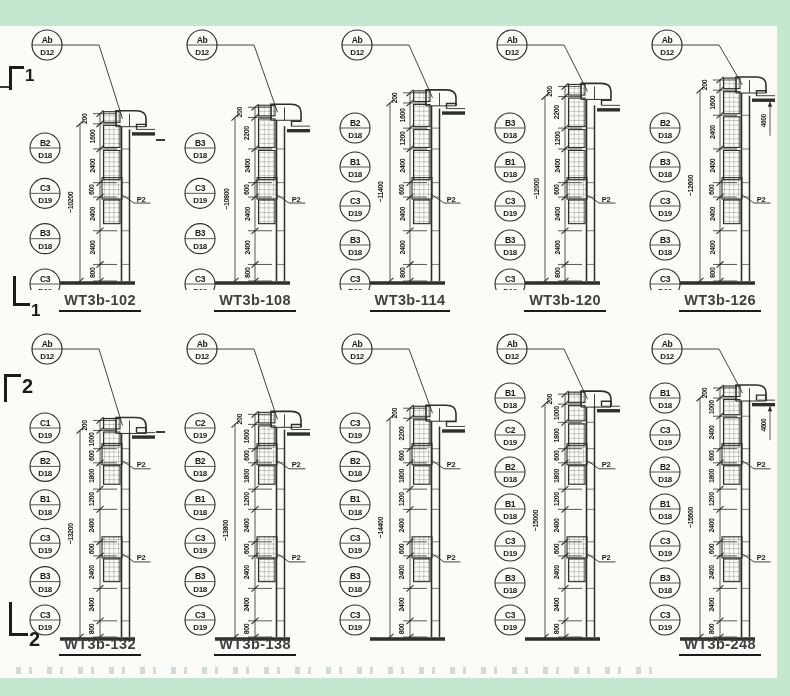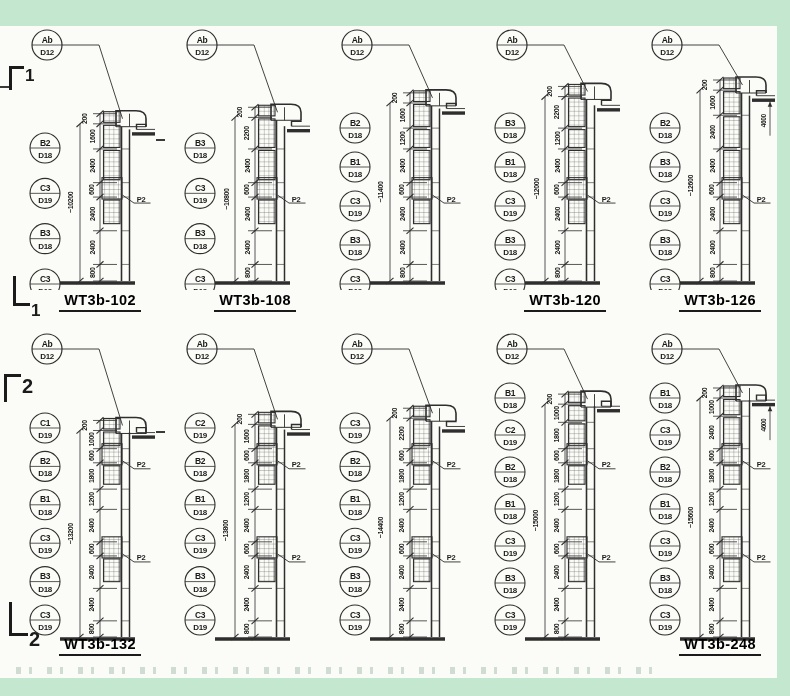--- a/index.html
+++ b/index.html
@@ -11,21 +11,21 @@
   .band-bottom{left:0;top:678px;width:790px;height:18px;}
   .band-right{left:777px;top:0;width:13px;height:696px;}
   .row{position:absolute;left:3px;display:flex;gap:3px;}
   #row-1{top:28px;}
   #row-2{top:332px;}
   figure.cell{margin:0;position:relative;width:152px;}
   #row-1 figure.cell{height:300px;}
   #row-2 figure.cell{height:344px;}
   .cell svg{position:absolute;left:0;top:0;}
   .cell-title{position:absolute;left:22px;width:150px;text-align:center;font-weight:bold;
-              font-size:14.5px;letter-spacing:.4px;color:#000000;}
+              font-size:14.5px;letter-spacing:.4px;color:#404040;}
   #row-1 .cell-title{top:264px;}
   #row-2 .cell-title{top:304px;}
   .cell-title span{display:inline-block;border-bottom:2.6px solid #1b1b1b;padding:0 5px 2px;}
   .cut-marker{position:absolute;color:#1b1b1b;white-space:nowrap;}
   .cm-gamma{display:inline-block;width:12px;height:21px;border-top:3.5px solid #1b1b1b;border-left:3.5px solid #1b1b1b;}
   .cm-el{display:inline-block;width:14px;height:27px;border-left:3.5px solid #1b1b1b;border-bottom:3.5px solid #1b1b1b;}
   .cm-num{font-size:17px;font-weight:700;position:relative;top:-9px;left:1px;display:inline-block;}
   .cm-num.low{top:10px;}
   .big .cm-gamma{width:14px;height:25px;}
   .big .cm-el{width:16px;height:31px;}
@@ -318,20 +318,21 @@
             <circle cx="42" cy="217" r="15" fill="none" stroke="#2e2e2e" stroke-width="1.1"></circle>
             <line x1="27" y1="217" x2="57" y2="217" stroke="#2e2e2e" stroke-width="0.8"></line>
             <text x="42" y="214.5" text-anchor="middle" font-size="8.5" fill="#1a1a1a" font-weight="700" style="letter-spacing:-0.4px">B3</text>
             <text x="42" y="227" text-anchor="middle" font-size="8" fill="#1a1a1a" font-weight="700" style="letter-spacing:-0.4px">D18</text>
             <circle cx="42" cy="256" r="15" fill="none" stroke="#2e2e2e" stroke-width="1.1"></circle>
             <line x1="27" y1="256" x2="57" y2="256" stroke="#2e2e2e" stroke-width="0.8"></line>
             <text x="42" y="253.5" text-anchor="middle" font-size="8.5" fill="#1a1a1a" font-weight="700" style="letter-spacing:-0.4px">C3</text>
             <text x="42" y="266" text-anchor="middle" font-size="8" fill="#1a1a1a" font-weight="700" style="letter-spacing:-0.4px">D19</text>
           </g>
         </svg>
+        <div class="cell-title"><span>WT3b-114</span></div>
       </figure>
       <figure class="cell">
         <svg width="152" height="262">
           <defs>
             <pattern id="hp3" width="4.6" height="4.6" patternUnits="userSpaceOnUse">
               <path d="M0 0H4.6M0 0V4.6" stroke="#4a4a4a" stroke-width="0.55" fill="none"></path>
             </pattern>
           </defs>
           <g>
             <line x1="90" y1="58.421875" x2="114" y2="58.421875" stroke="#2e2e2e" stroke-width="0.8"></line>
@@ -730,20 +731,21 @@
             <circle cx="42" cy="249.6" r="15" fill="none" stroke="#2e2e2e" stroke-width="1.1"></circle>
             <line x1="27" y1="249.6" x2="57" y2="249.6" stroke="#2e2e2e" stroke-width="0.8"></line>
             <text x="42" y="247.1" text-anchor="middle" font-size="8.5" fill="#1a1a1a" font-weight="700" style="letter-spacing:-0.4px">B3</text>
             <text x="42" y="259.6" text-anchor="middle" font-size="8" fill="#1a1a1a" font-weight="700" style="letter-spacing:-0.4px">D18</text>
             <circle cx="42" cy="288" r="15" fill="none" stroke="#2e2e2e" stroke-width="1.1"></circle>
             <line x1="27" y1="288" x2="57" y2="288" stroke="#2e2e2e" stroke-width="0.8"></line>
             <text x="42" y="285.5" text-anchor="middle" font-size="8.5" fill="#1a1a1a" font-weight="700" style="letter-spacing:-0.4px">C3</text>
             <text x="42" y="298" text-anchor="middle" font-size="8" fill="#1a1a1a" font-weight="700" style="letter-spacing:-0.4px">D19</text>
           </g>
         </svg>
+        <div class="cell-title"><span>WT3b-138</span></div>
       </figure>
       <figure class="cell">
         <svg width="152" height="312">
           <defs>
             <pattern id="hp7" width="4.6" height="4.6" patternUnits="userSpaceOnUse">
               <path d="M0 0H4.6M0 0V4.6" stroke="#4a4a4a" stroke-width="0.55" fill="none"></path>
             </pattern>
           </defs>
           <g>
             <line x1="90" y1="76.22784810126583" x2="114" y2="76.22784810126583" stroke="#2e2e2e" stroke-width="0.8"></line>

